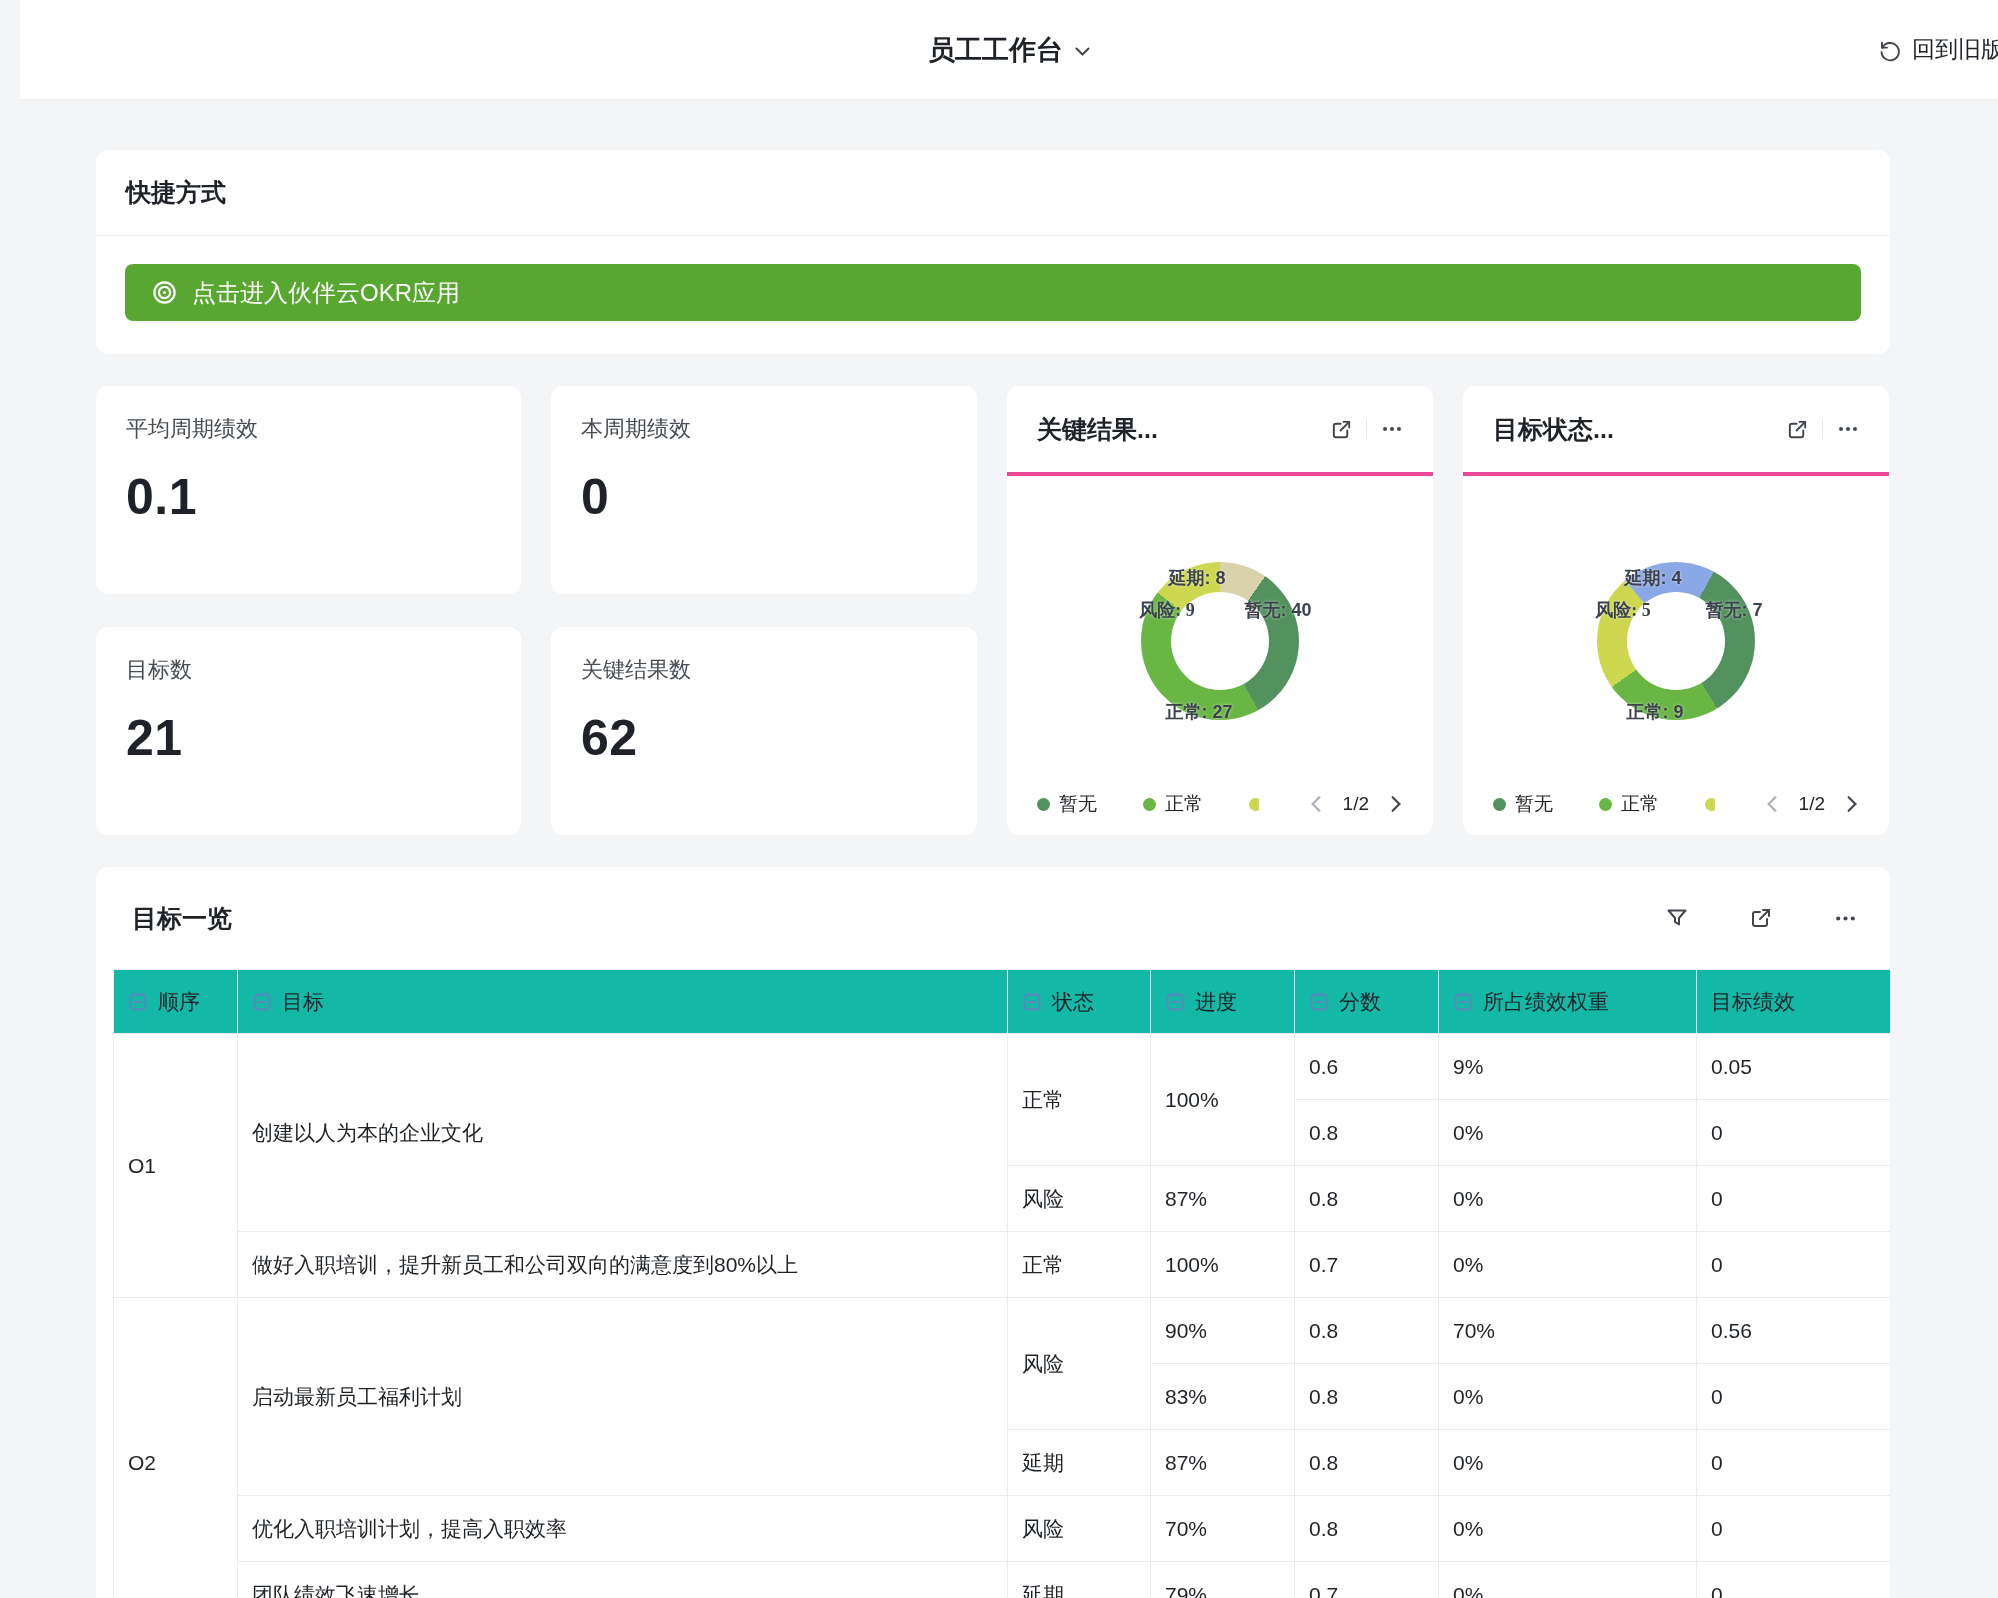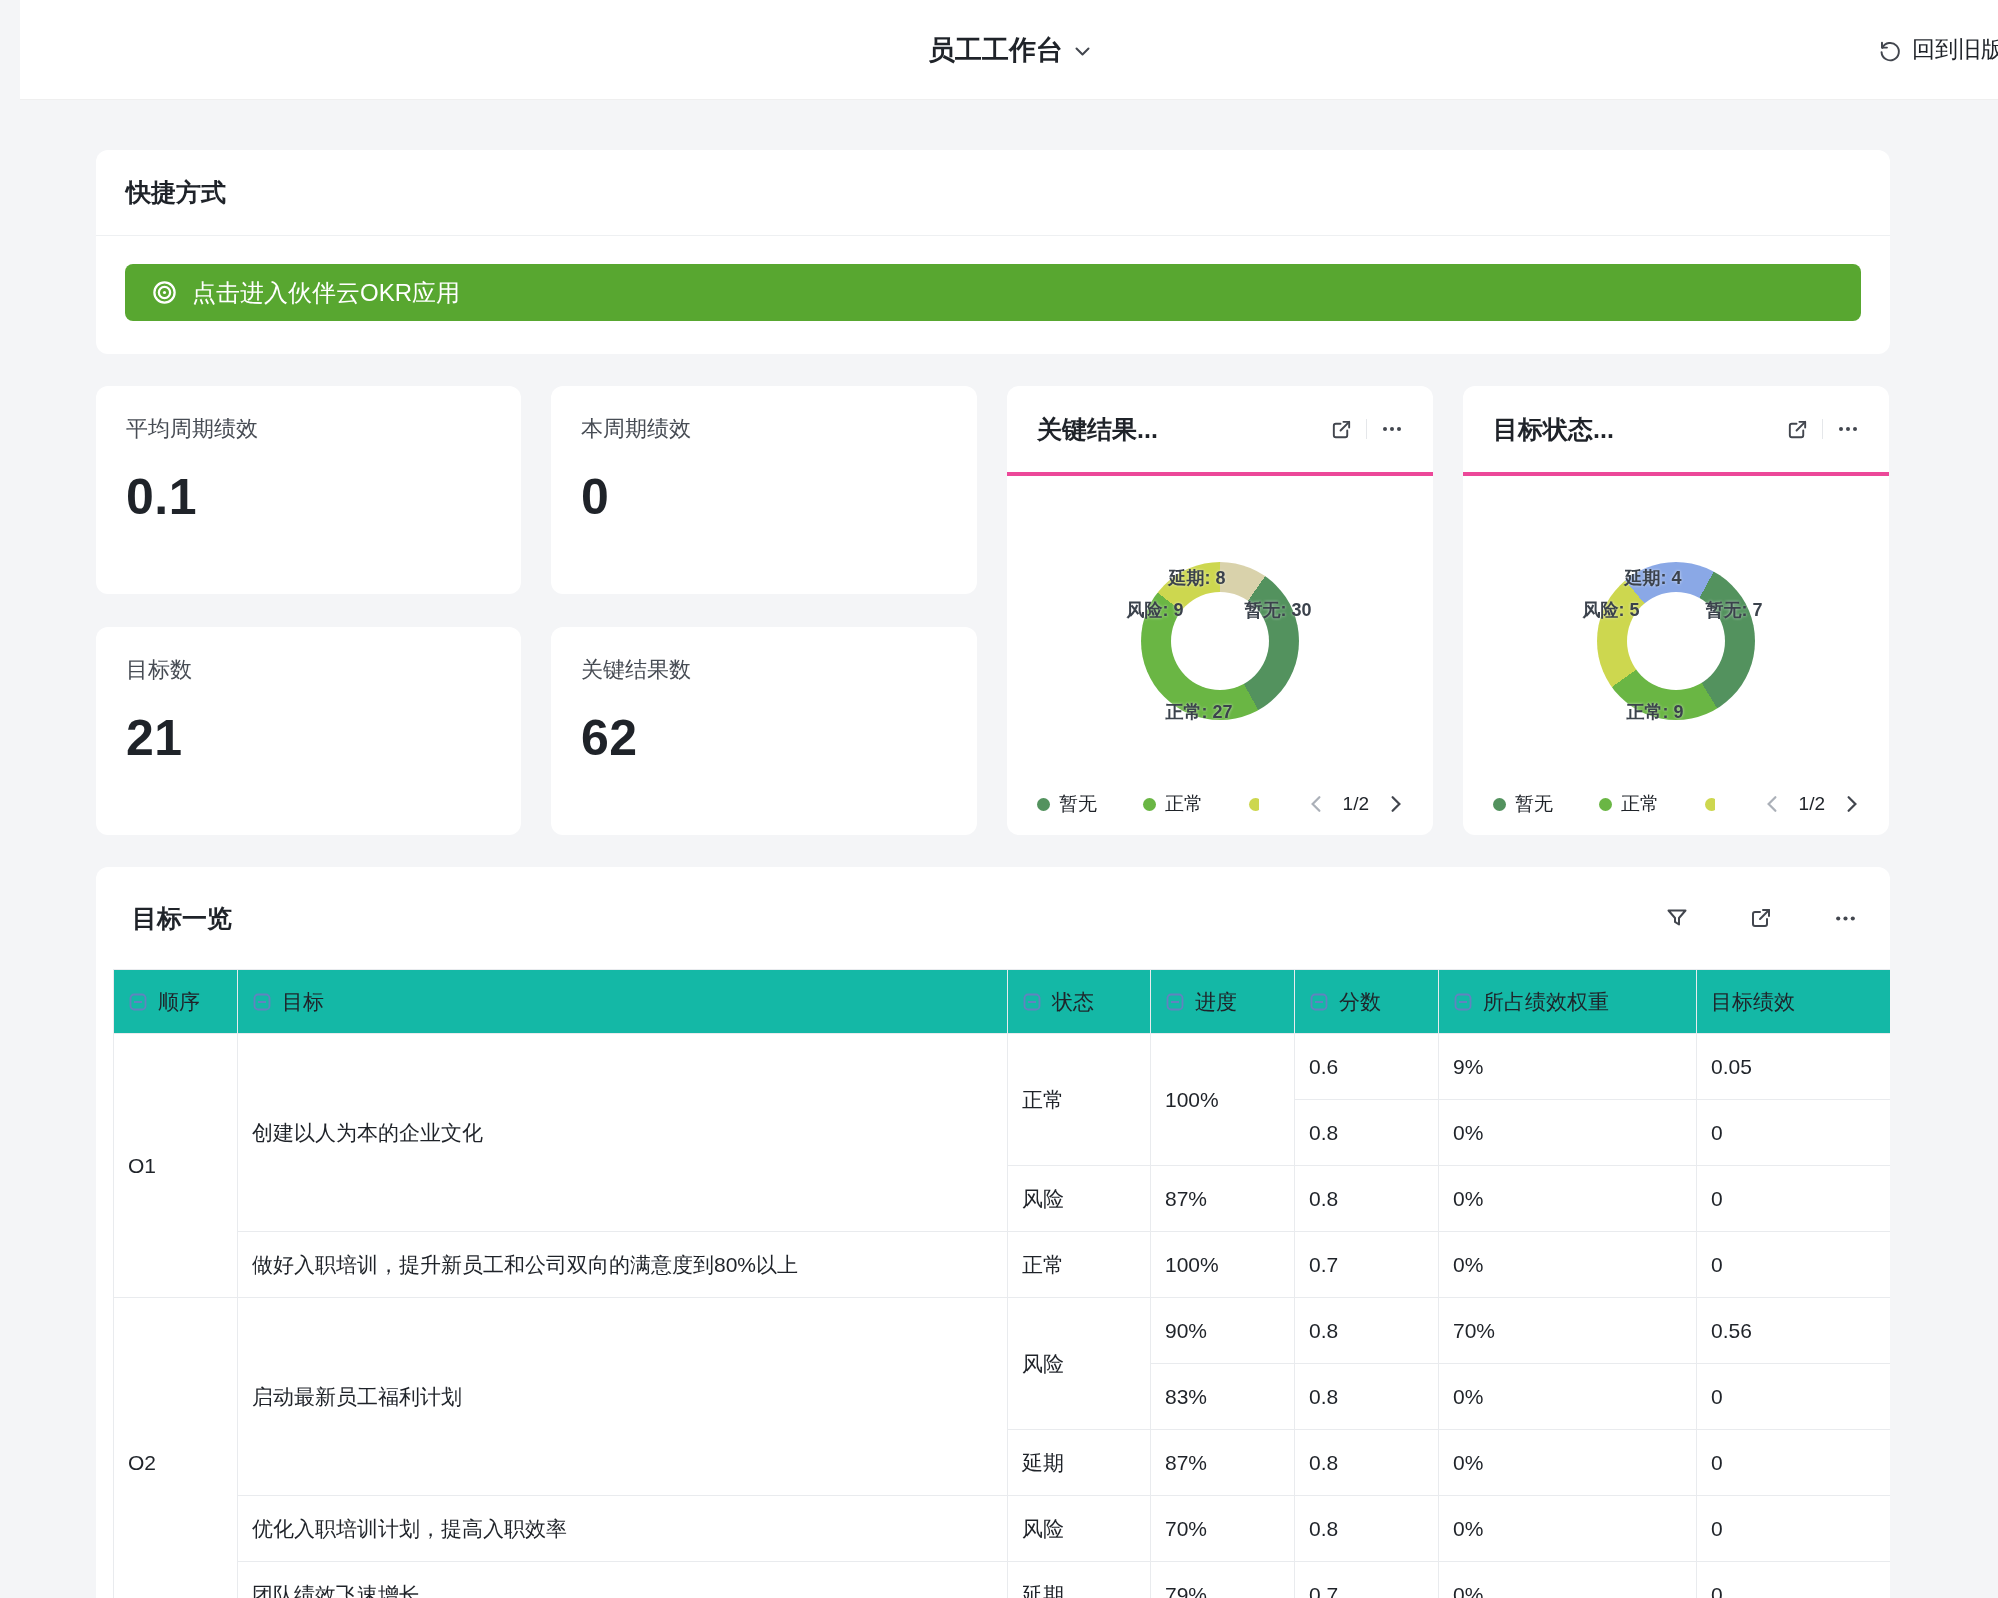--- a/index.html
+++ b/index.html
@@ -73,21 +73,21 @@
   .donut { width: 158px; height: 158px; border-radius: 50%; position: relative; }
   .donut::after { content:""; position:absolute; inset: 30px; background:#fff; border-radius:50%; }
   .donut-label {
     position: absolute; transform: translate(-50%,-50%);
     font-size: 18px; font-weight: 600; color:#3b424c; white-space: nowrap; z-index: 2;
     text-shadow: 0 0 3px rgba(255,255,255,.65);
   }
   .pos-top    { left: 56px;  top: 16px; }
   .pos-right  { left: 137px; top: 48px; }
   .pos-bottom { left: 58px;  top: 150px; }
-  .pos-left   { left: 14px;  top: 48px; }
+  .pos-left   { left: 26px;  top: 48px; font-family: Liberation Serif, serif; }
 
   .legend-row { height: 62px; flex:none; display:flex; align-items:center; padding: 0 22px 0 30px; }
   .legend-items { display:flex; width: 222px; overflow: hidden; flex:none; }
   .legend-item { display:flex; align-items:center; margin-right: 46px; flex:none; cursor:pointer; }
   .legend-item .dot { width:13px; height:13px; border-radius:50%; margin-right: 9px; flex:none; }
   .legend-item .lg-txt { font-size: 19px; color:#1f2329; }
   .pager { margin-left:auto; display:flex; align-items:center; gap: 12px; font-size: 19px; }
   .pg-prev { color:#abb0b8; } .pg-next { color:#42464e; }
 
   
@@ -181,21 +181,21 @@
               <circle cx="5" cy="12" r="2"></circle>
               <circle cx="12" cy="12" r="2"></circle>
               <circle cx="19" cy="12" r="2"></circle>
             </svg>
         </span>
       </div>
       <div class="chart-area">
         <div class="donut-wrap">
           <div class="donut" style="background: conic-gradient(rgb(217, 210, 171) 0deg, rgb(217, 210, 171) 34.8387deg, rgb(83, 146, 94) 34.8387deg, rgb(83, 146, 94) 150.968deg, rgb(106, 182, 68) 150.968deg, rgb(106, 182, 68) 307.742deg, rgb(205, 215, 79) 307.742deg, rgb(205, 215, 79) 360deg);"></div>
         <div class="donut-label pos-top">延期: 8</div>
-            <div class="donut-label pos-right">暂无: 30</div>
+            <div class="donut-label pos-right">暂无: 40</div>
             <div class="donut-label pos-bottom">正常: 27</div>
             <div class="donut-label pos-left">风险: 9</div>
           </div>
       </div>
       <div class="legend-row">
         <div class="legend-items">
             <div class="legend-item">
               <span class="dot" style="background: rgb(83, 146, 94);"></span>
               <span class="lg-txt">暂无</span>
             </div>

